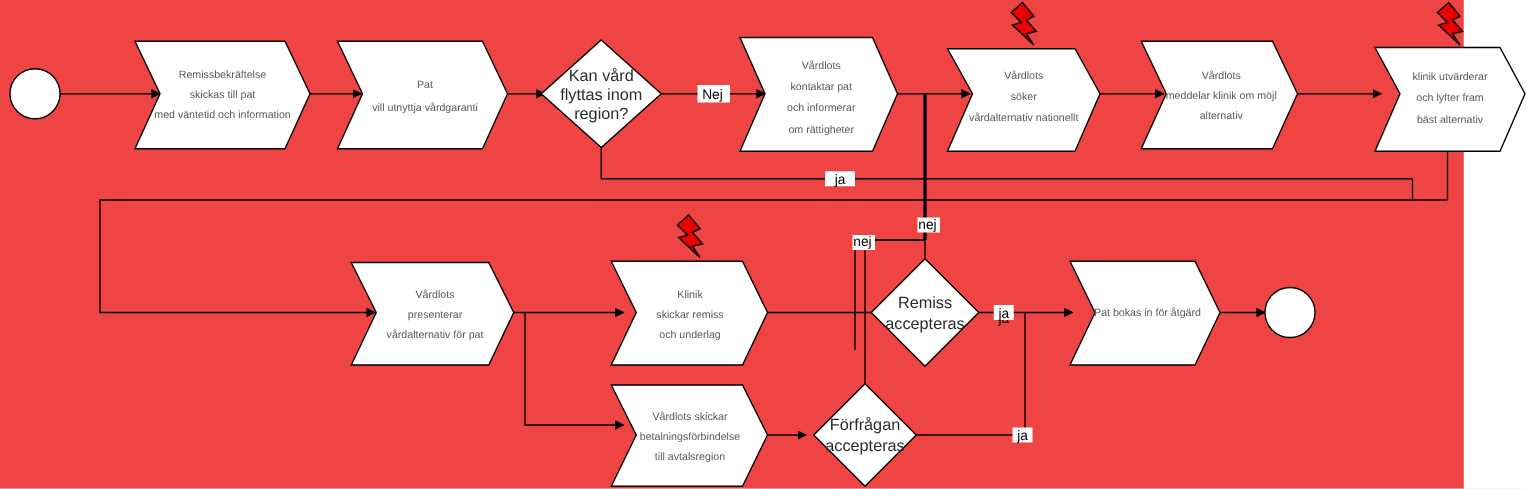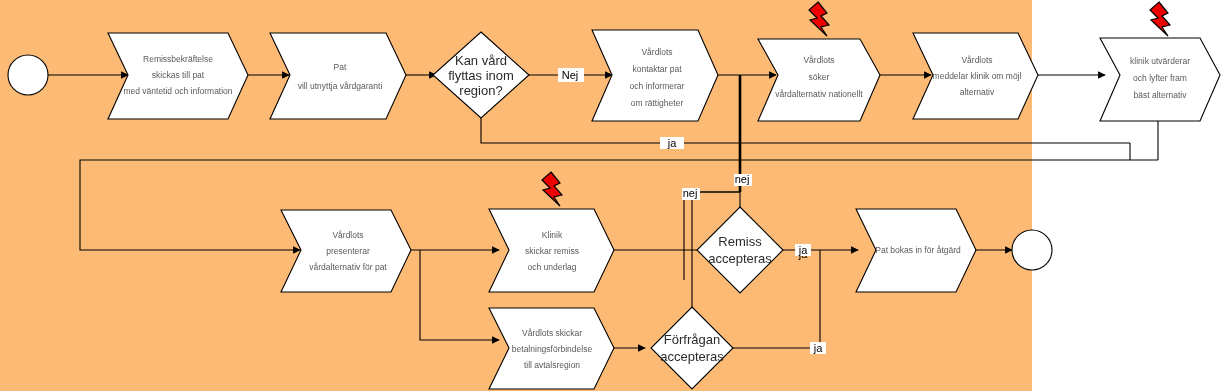--- a/index.html
+++ b/index.html
@@ -1,21 +1,21 @@
 <!DOCTYPE html>
 <html><head>
 <meta charset="utf-8">
 <title>Vårdgaranti flödesschema</title>
 <style>
   html,body{margin:0;padding:0;background:#ffffff;}
   body{
     font-family:"Liberation Sans", sans-serif;
     width:1221px;height:391px;overflow:hidden;
   }
-  #canvas{position:relative;width:1032px;height:391px;background:#fdba74;text-decoration:underline;}
+  #canvas{position:relative;width:1171px;height:391px;background:#ef4444;text-decoration:underline;}
   svg#flow{position:absolute;top:0;left:0;width:1221px;height:391px;}
   .shape-stroke{fill:#ffffff;stroke:#000000;stroke-width:1.1;}
   .conn{stroke:#000000;stroke-width:1.1;fill:none;}
   .conn-thick{stroke:#000000;stroke-width:2.6;fill:none;}
   .bolt{fill:#ee0000;stroke:#000000;stroke-width:1.2;stroke-linejoin:miter;}
   text.node-label{
     font-family:"Liberation Sans", sans-serif;
     font-size:8.5px;fill:#5a5a5a;text-anchor:middle;
   }
   text.node-label.dark{fill:#2b2b2b;font-size:13px;}

